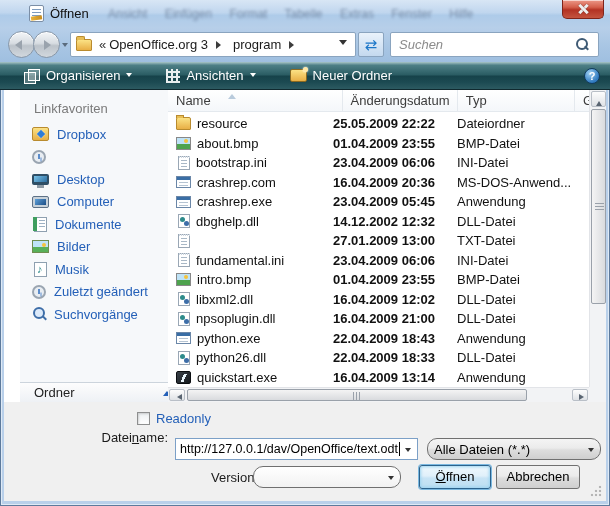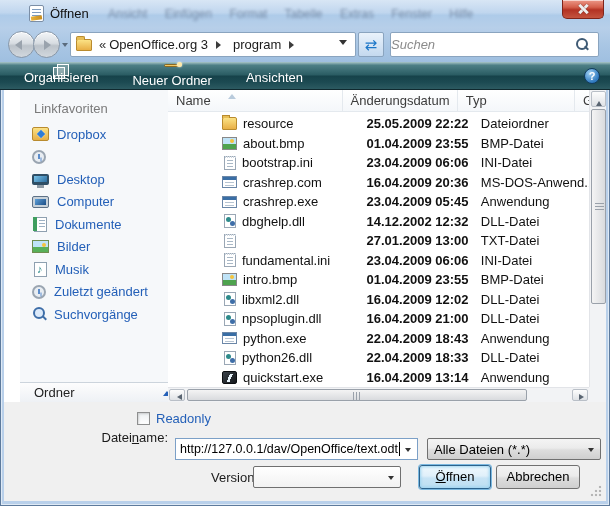--- a/index.html
+++ b/index.html
@@ -45,31 +45,31 @@
   .crumb-folder::before{content:"";position:absolute;left:-1px;top:-4px;width:7px;height:3px;
     background:#e8be55;border:1px solid #b98b2e;border-bottom:none;border-radius:2px 2px 0 0;}
   .crumb-sep{width:0;height:0;border:4px solid transparent;border-left:5px solid #3c3c3c;margin:0 8px;}
   .crumb-caret{margin-left:auto;margin-right:8px;width:0;height:0;border:4px solid transparent;border-top:5px solid #333;}
   .chev{letter-spacing:-1px;margin:0 4px 0 2px;color:#333;}
   .refresh-btn{position:absolute;left:358px;top:4px;width:26px;height:25px;
     background:linear-gradient(180deg,#e9f2fb,#c4d9ef);border:1px solid #8aa4bf;border-radius:2px;
     color:#1b76c8;font-size:15px;text-align:center;line-height:23px;}
   .searchbox{position:absolute;left:390px;top:4px;width:209px;height:25px;background:#fff;
     border:1px solid #8aa4bf;border-radius:2px;display:flex;align-items:center;}
-  .search-placeholder{flex:1;font-size:13px;font-style:italic;color:#8b8b8b;}
+  .search-placeholder{flex:1;padding-left:8px;font-size:13px;font-style:italic;color:#8b8b8b;}
   .mag{position:relative;width:16px;height:16px;margin-right:8px;}
   .mag::before{content:"";position:absolute;left:2px;top:1px;width:8px;height:8px;border-radius:50%;
     border:2px solid #3e5a74;}
   .mag::after{content:"";position:absolute;left:10px;top:10px;width:5px;height:2px;background:#3e5a74;
     transform:rotate(45deg);}
   
   .toolbar{position:absolute;left:0;top:62px;width:610px;height:28px;
     background:linear-gradient(180deg,#a9c6c9 0%,#4d7f86 12%,#2a5c63 48%,#16424a 52%,#1c4a52 75%,#2c5a61 100%);
     border-bottom:1px solid #10292f;display:flex;align-items:center;color:#fff;font-size:13px;}
-  .tb-item{display:flex;align-items:center;gap:6px;padding:0 10px;height:24px;margin-left:14px;flex-direction:column;}
+  .tb-item{display:flex;align-items:center;gap:6px;padding:0 10px;height:24px;margin-left:14px;}
   .tb-caret{width:0;height:0;border:3px solid transparent;border-top:4px solid #fff;margin-top:2px;}
   .ti-organize{position:relative;width:16px;height:14px;}
   .ti-organize::before,.ti-organize::after{content:"";position:absolute;width:10px;height:10px;
     border:1px solid #fff;background:rgba(255,255,255,.25);}
   .ti-organize::before{left:0;top:3px;} .ti-organize::after{left:4px;top:0;}
   .ti-views{width:14px;height:14px;
     background:repeating-linear-gradient(0deg,#fff 0 2px,transparent 2px 5px),
                repeating-linear-gradient(90deg,#fff 0 2px,transparent 2px 5px);opacity:.9;}
   .ti-newfolder{position:relative;width:17px;height:13px;border-radius:2px;
     background:linear-gradient(180deg,#fbe285,#e8af45);border:1px solid #8c6a20;}
@@ -123,21 +123,21 @@
   
   .filelist{position:absolute;left:164px;top:0;width:438px;height:312px;background:#fff;}
   .list-header{position:absolute;left:0;top:0;width:421px;height:22px;display:flex;
     background:linear-gradient(180deg,#ffffff,#f4f7fa);border-bottom:1px solid #e4e9ee;
     font-size:13px;color:#3c3c3c;}
   .col{padding:3px 0 0 8px;border-right:1px solid #e4e9ee;position:relative;}
   .sort-up{position:absolute;left:60px;top:0px;width:0;height:0;border:4px solid transparent;
     border-bottom:5px solid #b9cbdc;}
   .rows{position:absolute;left:0;top:24px;width:421px;height:273px;overflow:hidden;font-size:13px;color:#111;}
   .frow{display:flex;align-items:center;height:19.5px;}
-  .c-name{width:157px;display:flex;align-items:center;padding-left:8px;margin-left:46px;}
+  .c-name{width:157px;display:flex;align-items:center;padding-left:8px;}
   .c-date{width:124px;padding-left:8px;font-weight:bold;} .c-type{width:126px;padding-left:8px;white-space:nowrap;overflow:hidden;}
   .fname{white-space:nowrap;overflow:hidden;}
   
   .fi{position:relative;width:15px;height:13px;flex:none;margin-right:6px;}
   .fi-folder{border-radius:2px 2px 1px 1px;background:linear-gradient(180deg,#fbe285,#e8af45);
     border:1px solid #b98b2e;}
   .fi-folder::before{content:"";position:absolute;left:-1px;top:-3px;width:6px;height:2px;
     background:#e8be55;border:1px solid #b98b2e;border-bottom:none;}
   .fi-image{background:linear-gradient(180deg,#bfe3f7 55%,#4ea34e 55%);border:1px solid #888;}
   .fi-image::after{content:"";position:absolute;right:2px;top:1px;width:4px;height:4px;border-radius:50%;
@@ -186,21 +186,21 @@
   .readonly-label{font-size:13px;color:#2460b8;}
   .label{font-size:13px;color:#1a1a1a;}
   .filename-label{position:absolute;left:40px;top:28px;width:124px;text-align:right;}
   .combo{position:absolute;background:#fff;border:1px solid #7ca0c7;height:22px;display:flex;align-items:center;}
   .combo-filename{left:171px;top:36px;width:243px;}
   .combo-value{flex:1;padding-left:4px;font-size:12.5px;color:#000;white-space:nowrap;overflow:hidden;}
   .caret-bar{width:1px;height:14px;background:#000;margin-left:1px;}
   .combo-arrow{width:17px;align-self:stretch;position:relative;}
   .combo-arrow::after{content:"";position:absolute;left:5px;top:9px;width:0;height:0;
     border:3.5px solid transparent;border-top:4px solid #333;}
-  .dropdown{position:absolute;height:22px;border:1px solid #707070;border-radius:2px;
+  .dropdown{position:absolute;height:22px;border:1px solid #707070;border-radius:10px;
     background:linear-gradient(180deg,#f4f4f4 0%,#ebebeb 45%,#dddddd 55%,#cfcfcf 100%);
     display:flex;align-items:center;font-size:13px;color:#000;}
   .dd-filter{left:423px;top:36px;width:174px;}
   .dd-version{left:249px;top:64px;width:148px;background:linear-gradient(180deg,#fff,#f2f2f2);}
   .dd-label{flex:1;padding-left:6px;white-space:nowrap;overflow:hidden;}
   .version-label{position:absolute;left:207px;top:68px;width:38px;}
   .btn{position:absolute;height:24px;font-size:13px;color:#000;text-align:center;line-height:22px;
     border-radius:3px;border:1px solid #707070;
     background:linear-gradient(180deg,#f2f2f2 0%,#ebebeb 45%,#dddddd 55%,#cfcfcf 100%);}
   .btn-open{left:415px;top:63px;width:72px;border:1px solid #2c628b;
@@ -257,27 +257,27 @@
     </div>
   </div>
 
   <div class="toolbar">
     <div class="tb-item">
       <span class="ti-organize"></span>
       <span>Organisieren</span>
       <span class="tb-caret"></span>
     </div>
     <div class="tb-item">
-      <span class="ti-newfolder"></span>
-      <span>Neuer Ordner</span>
-    </div>
-    <div class="tb-item">
       <span class="ti-views"></span>
       <span>Ansichten</span>
       <span class="tb-caret"></span>
+    </div>
+    <div class="tb-item">
+      <span class="ti-newfolder"></span>
+      <span>Neuer Ordner</span>
     </div>
     <div class="help-btn">
       <span>?</span>
     </div>
   </div>
 
   <div class="content">
 
     <div class="sidebar">
       <div class="side-header">Linkfavoriten</div>

